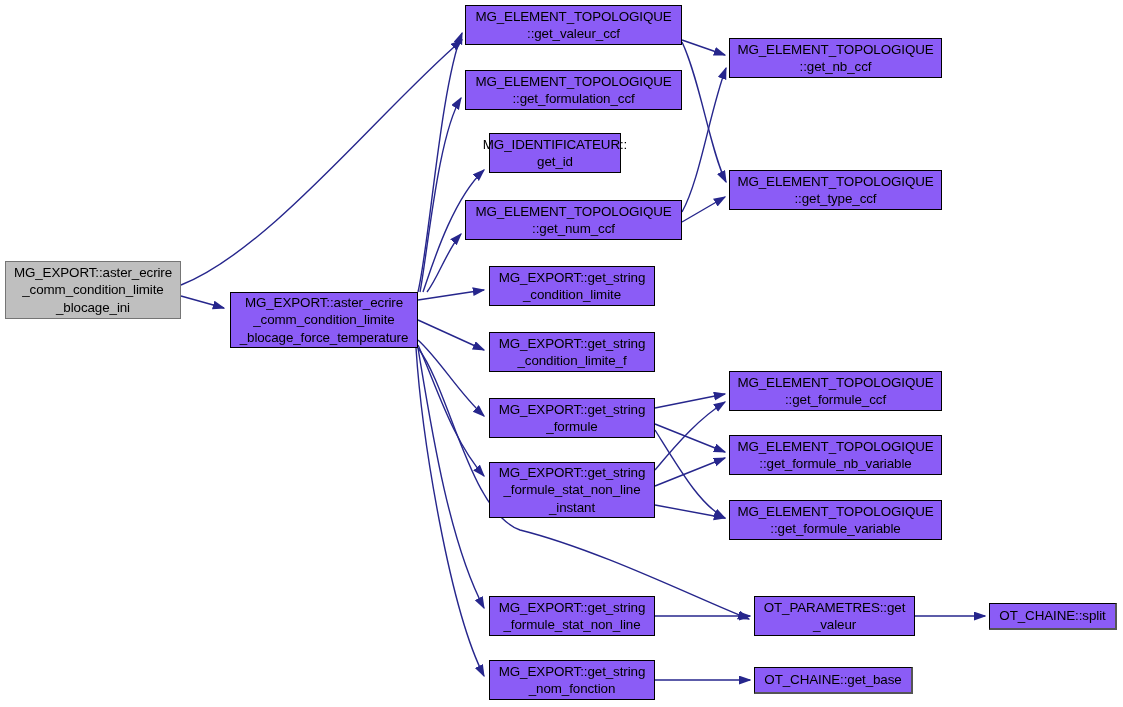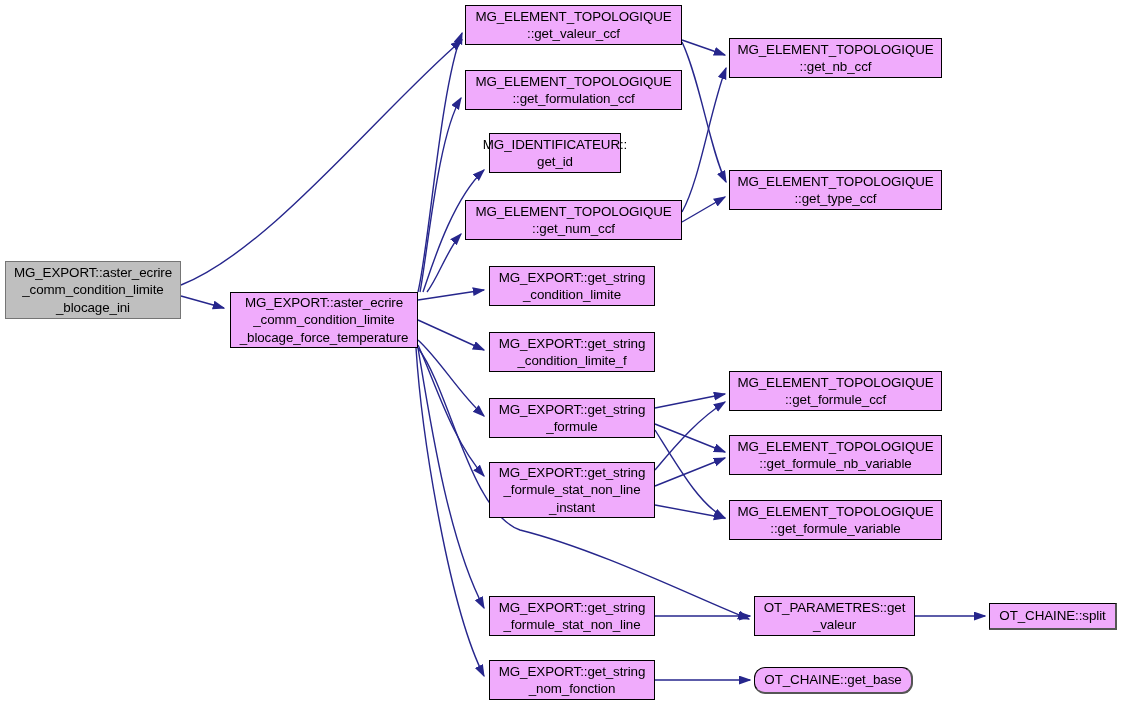--- a/index.html
+++ b/index.html
@@ -1,19 +1,19 @@
 <!DOCTYPE html>
 <html><head>
 <meta charset="utf-8">
 <style>
   html,body{margin:0;padding:0;background:#ffffff;}
   body{font-family:"Liberation Sans", sans-serif;}
   #canvas{position:relative;width:1123px;height:707px;background:#ffffff;overflow:hidden;}
   #edges{position:absolute;left:0;top:0;width:1123px;height:707px;}
-  .node{position:absolute;box-sizing:border-box;background:#f0abfc;border:1px solid #000000;
+  .node{position:absolute;box-sizing:border-box;background:#8b5cf6;border:1px solid #000000;
         display:flex;align-items:center;justify-content:center;text-align:center;
         font-size:13.4px;line-height:17.5px;color:#000000;letter-spacing:-0.1px;white-space:pre-line;}
   .node.highlight{background:#bfbfbf;border:1px solid #757575;}
   .node.thickshadow{border-right:2px solid #555;border-bottom:2px solid #555;}
 </style>
 </head>
 <body>
 
 <div id="canvas">
   <svg id="edges" viewBox="0 0 1123 707" xmlns="http://www.w3.org/2000/svg">
@@ -85,15 +85,15 @@
 ::get_type_ccf</div>
       <div class="node" style="left: 729px; top: 371px; width: 213px; height: 40px;">MG_ELEMENT_TOPOLOGIQUE
 ::get_formule_ccf</div>
       <div class="node" style="left: 729px; top: 435px; width: 213px; height: 40px;">MG_ELEMENT_TOPOLOGIQUE
 ::get_formule_nb_variable</div>
       <div class="node" style="left: 729px; top: 500px; width: 213px; height: 40px;">MG_ELEMENT_TOPOLOGIQUE
 ::get_formule_variable</div>
       <div class="node" style="left: 754px; top: 596px; width: 161px; height: 40px;">OT_PARAMETRES::get
 _valeur</div>
       <div class="node thickshadow" style="left: 989px; top: 603px; width: 128px; height: 27px; text-align: center;">OT_CHAINE::split</div>
-      <div class="node thickshadow" style="left: 754px; top: 667px; width: 159px; height: 27px; border-radius: 11px;">OT_CHAINE::get_base</div>
+      <div class="node thickshadow" style="left: 754px; top: 667px; width: 159px; height: 27px;">OT_CHAINE::get_base</div>
     </div>
 </div>
 
 </body></html>

